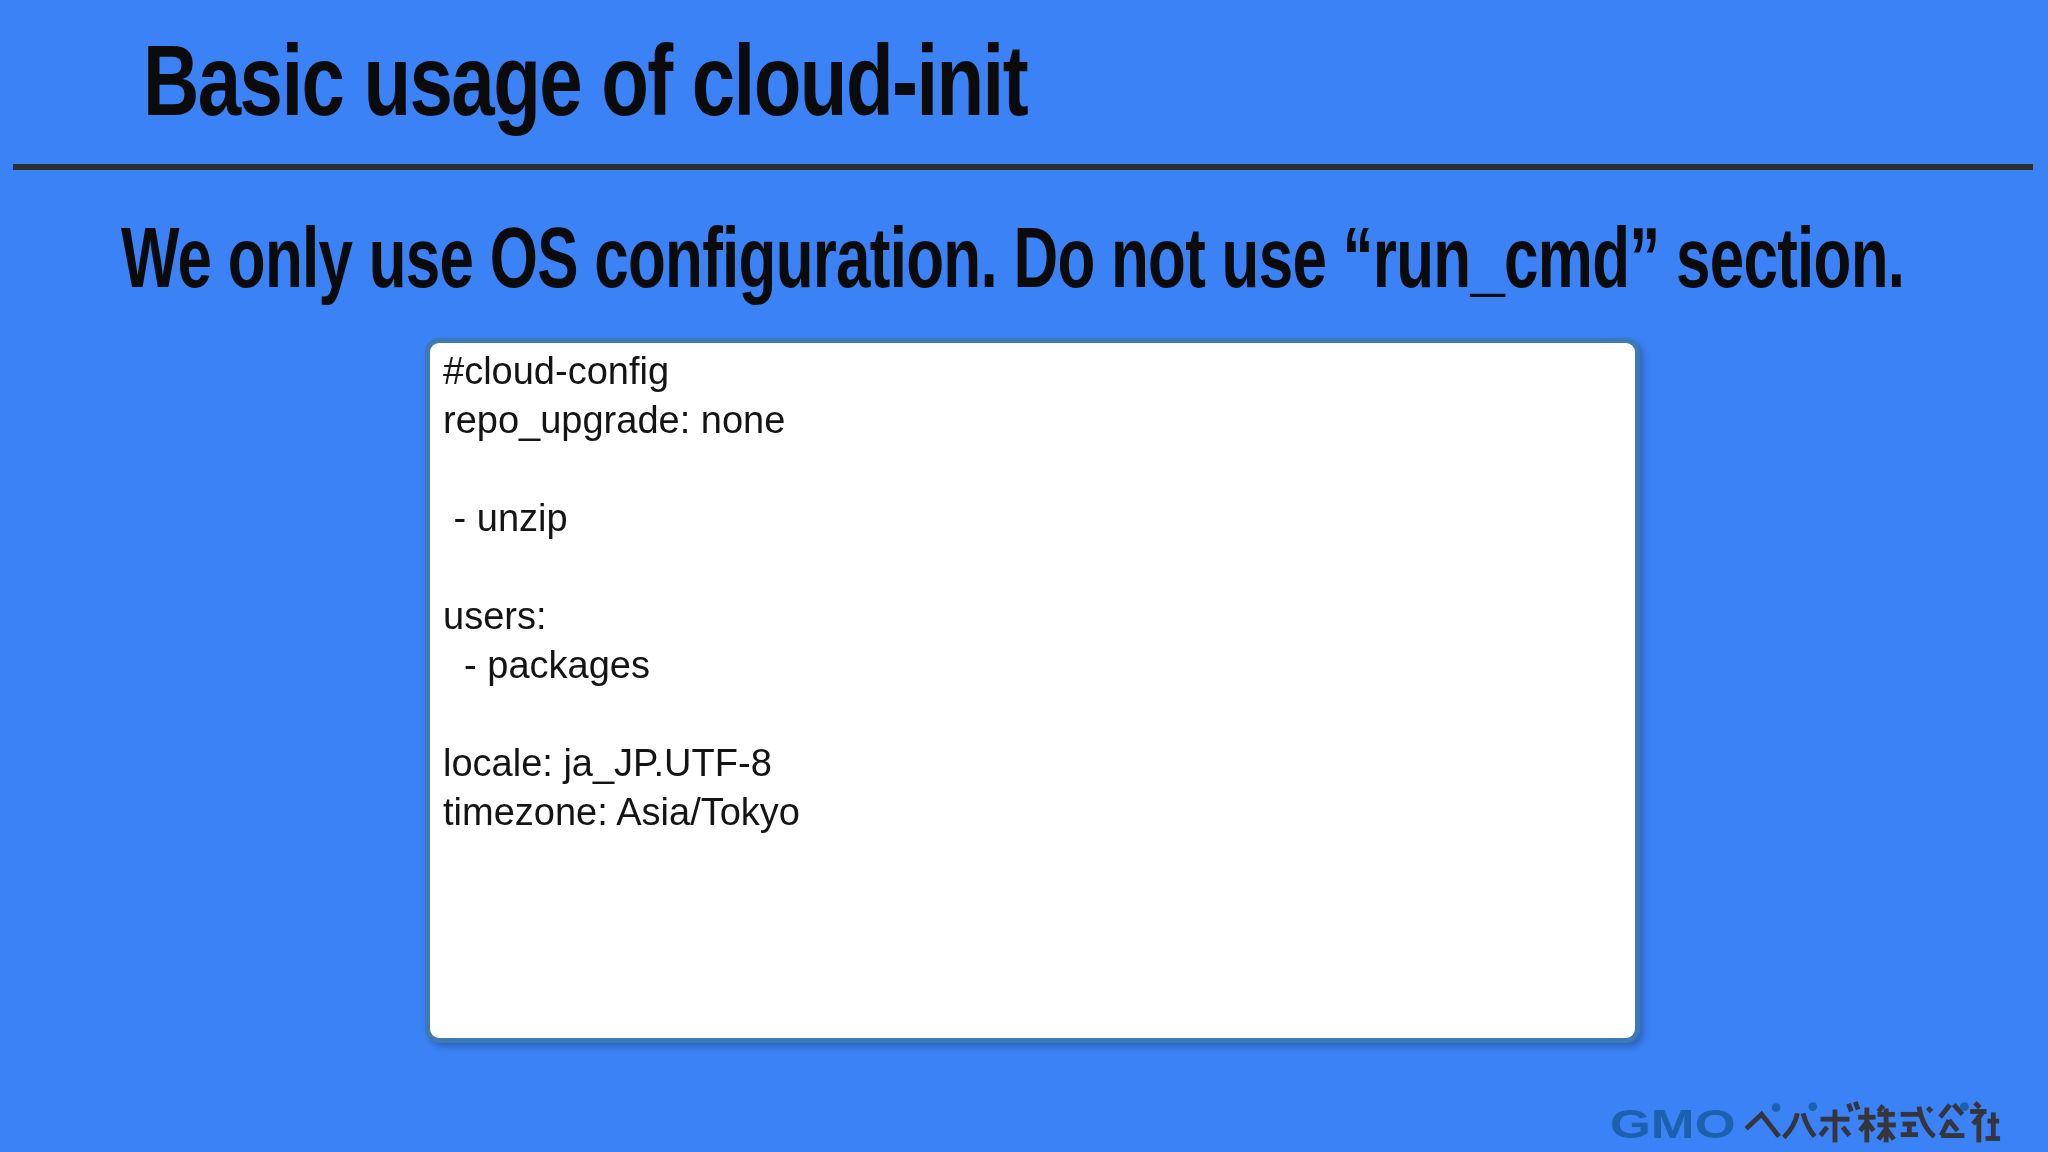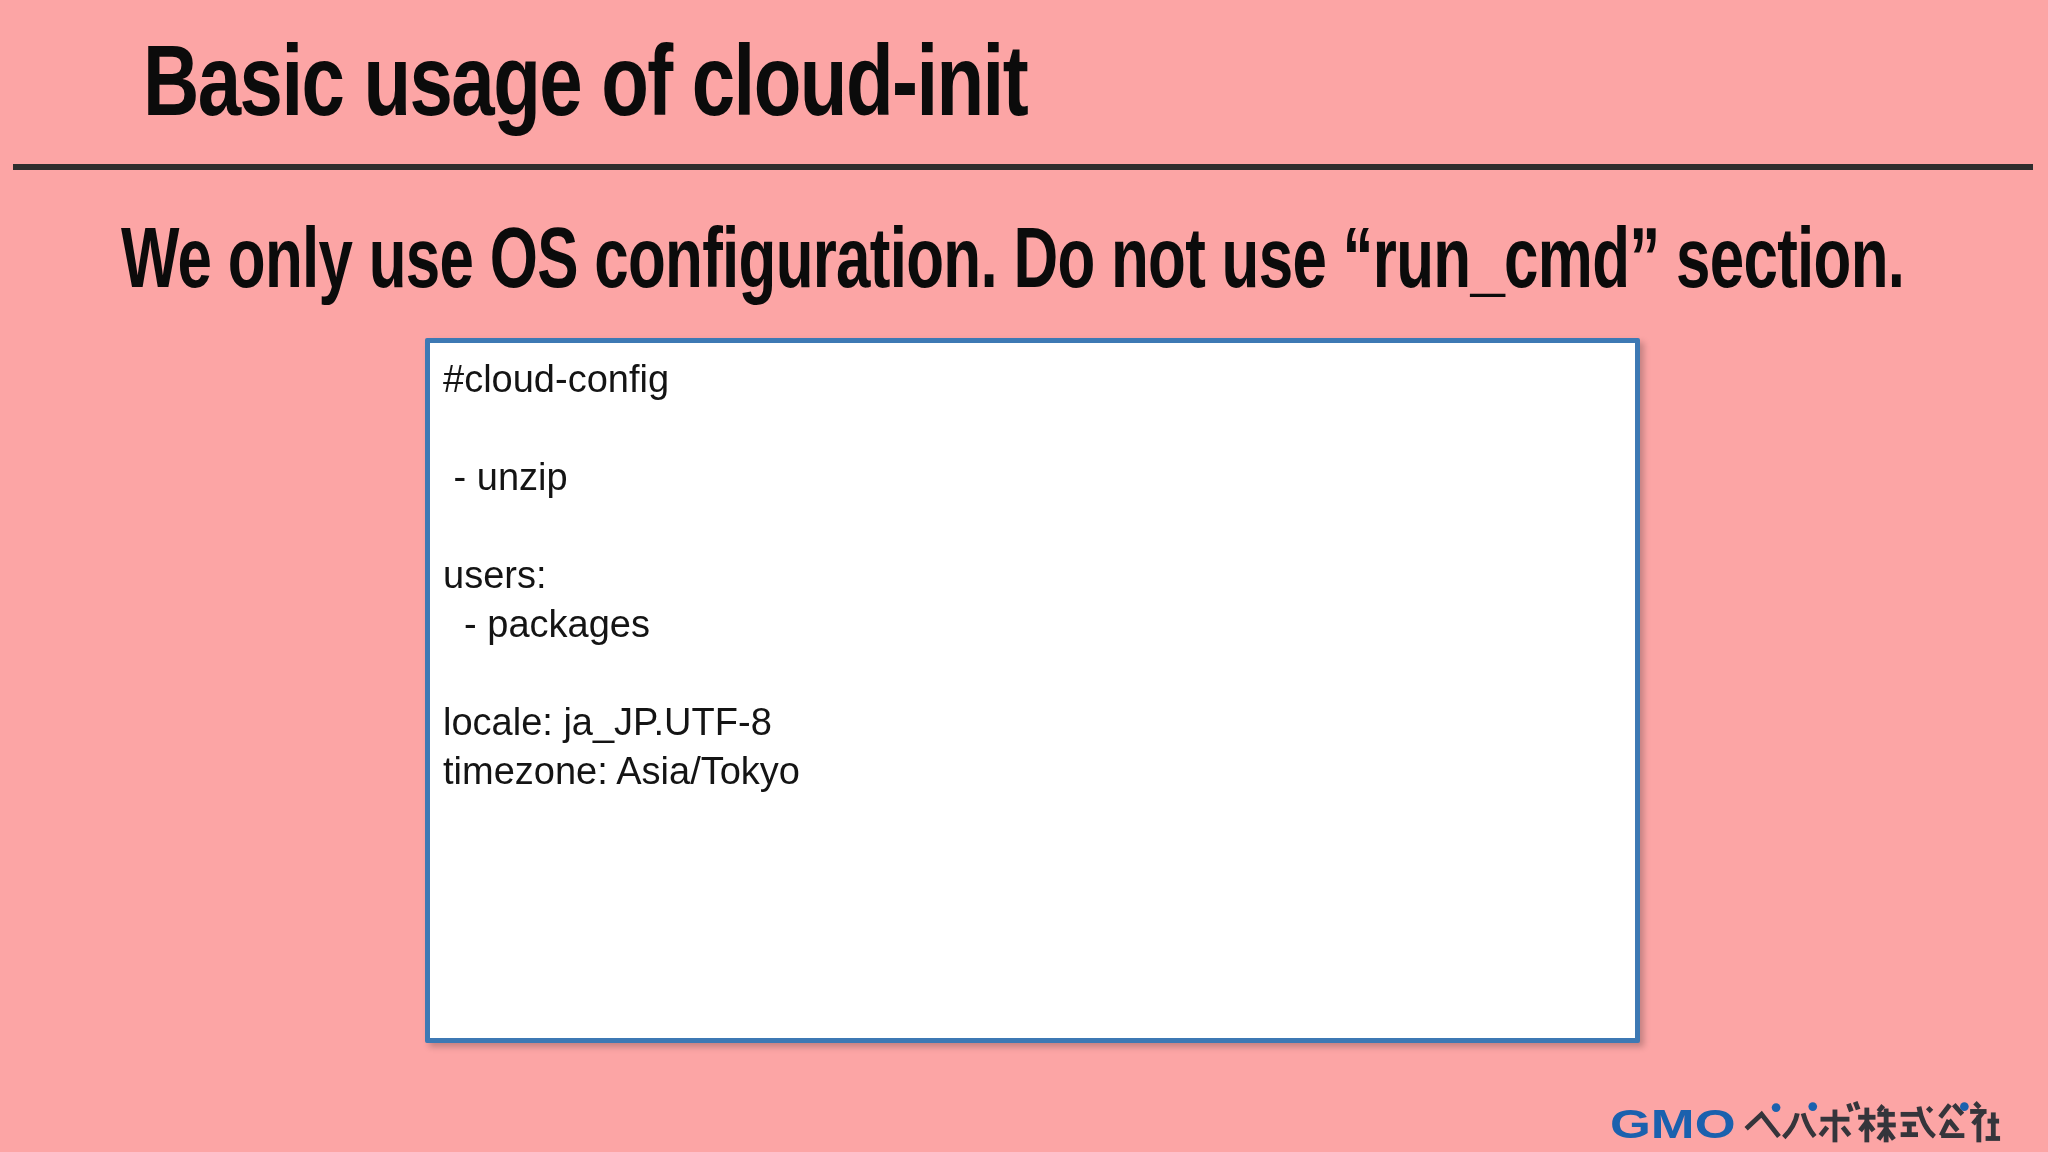--- a/index.html
+++ b/index.html
@@ -12,21 +12,21 @@
   html,body{margin:0;padding:0;}
   body{
     width:2048px;height:1152px;
     background:#ffffff;
     font-family:"Liberation Sans","DejaVu Sans",sans-serif;
     overflow:hidden;
   }
   .slide{
     position:relative;
     width:2048px;height:1152px;
-    background:#fca5a5;
+    background:#3b82f6;
   }
   .page-title{
     position:absolute;
     left:143px;top:30px;
     font-size:100px;
     font-weight:bold;
     letter-spacing:-2px;
     color:var(--ink);
     white-space:nowrap;
     transform:scaleX(0.78);
@@ -50,24 +50,24 @@
     transform:scaleX(0.72);
     transform-origin:0 50%;
     line-height:1.0;
   }
   .code-box{
     position:absolute;
     left:425px;top:338px;
     width:1215px;height:705px;
     box-sizing:border-box;
     border:5px solid var(--accent);
-    border-radius:2px;
+    border-radius:14px;
     background:#ffffff;
     box-shadow:4px 4px 6px rgba(0,0,0,0.22);
-    padding:12px 0 0 13px;
+    padding:4px 0 0 13px;
     overflow:hidden;
   }
   .code-line{
     font-family:"Liberation Sans","DejaVu Sans",sans-serif;
     font-size:38px;
     line-height:49px;
     min-height:49px;
     color:#141414;
     white-space:pre;
   }
@@ -97,20 +97,21 @@
 <div class="slide">
 
   <div class="page-title">Basic usage of cloud-init</div>
 
   <div class="title-rule"></div>
 
   <div class="subtitle">We only use OS configuration. Do not use “run_cmd” section.</div>
 
   <div class="code-box">
       <div class="code-line">#cloud-config</div>
+      <div class="code-line">repo_upgrade: none</div>
       <div class="code-line"></div>
       <div class="code-line"> - unzip</div>
       <div class="code-line"></div>
       <div class="code-line">users:</div>
       <div class="code-line">  - packages</div>
       <div class="code-line"></div>
       <div class="code-line">locale: ja_JP.UTF-8</div>
       <div class="code-line">timezone: Asia/Tokyo</div>
     </div>
 

